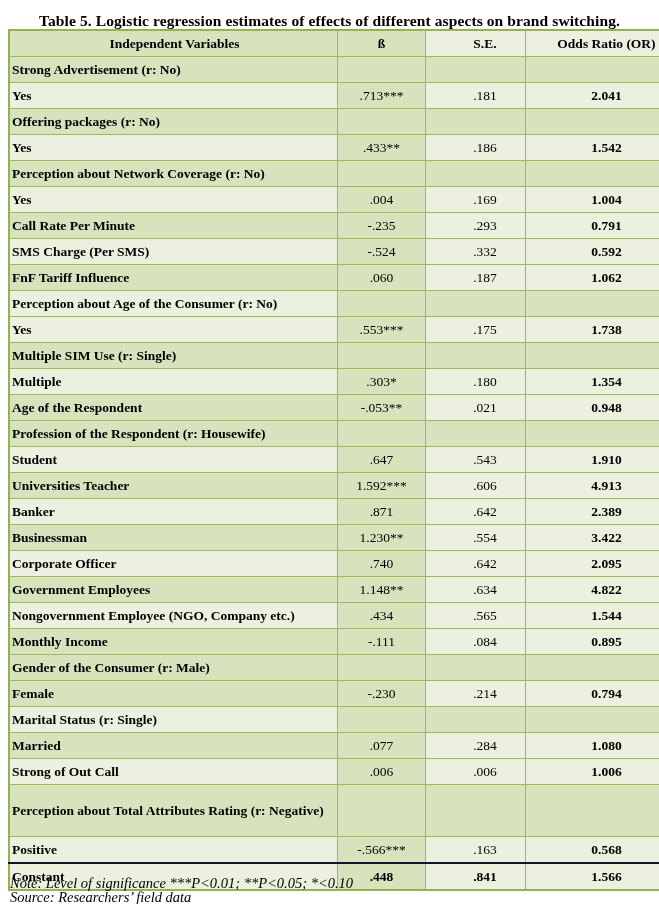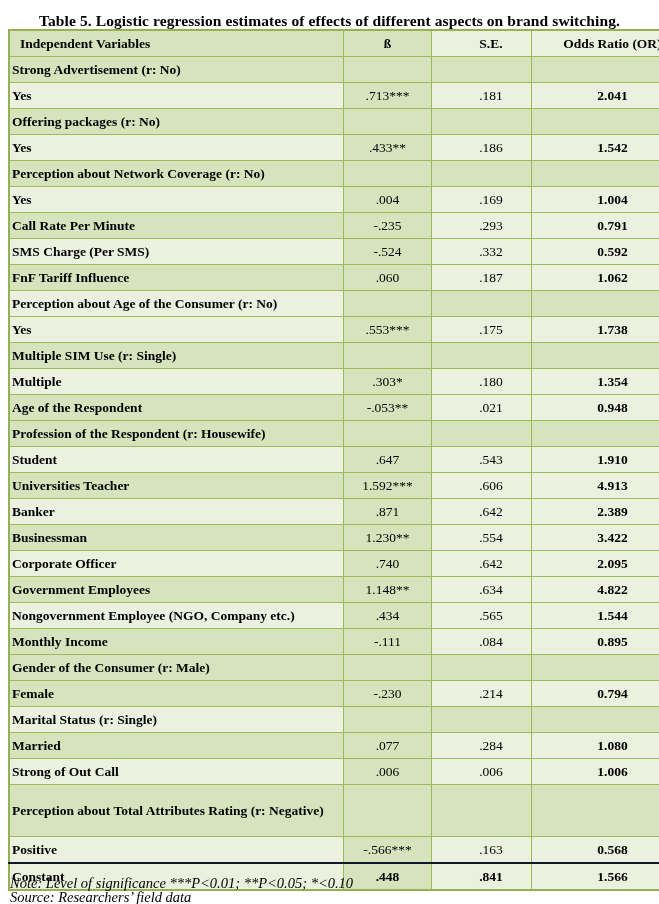--- a/index.html
+++ b/index.html
@@ -10,21 +10,21 @@
   table.tbl{position:absolute;left:8px;top:29px;width:643px;border-collapse:collapse;
             table-layout:fixed;}
   table.tbl td{border:1px solid #9bbb59;font-size:13.5px;height:25px;
                padding:0 2px;vertical-align:middle;line-height:1.15;}
   table.tbl td.c1{width:321px;text-align:left;font-weight:bold;}
   table.tbl td.cb{width:83px;text-align:center;}
   table.tbl td.cse{width:76px;text-align:center;padding-left:21px;}
   table.tbl td.cor{width:157px;text-align:center;font-weight:bold;}
   table.tbl{border:2px solid #94b254;}
   tr.hdr td{font-weight:bold;text-align:center;}
-  tr.hdr td.c1{text-align:left;padding-left:10px;}
+  tr.hdr td.c1{text-align:center;padding-left:4px;}
   td.dk{background:#d6e3bc;}
   td.lt{background:#ebf1de;}
   tr.tall td{height:51px;}
   tr.tall td.c1{line-height:1.9;}
   tr.bold-row td{font-weight:bold;}
   tr.constant-row td{border-top:2px solid #0f172a;}
   .notes{position:absolute;left:10px;top:876px;width:645px;
          font-style:italic;font-size:14.5px;line-height:14px;}
   .notes .note-line{margin:0 0 0 0;padding:0;line-height:14px;}
 </style>

